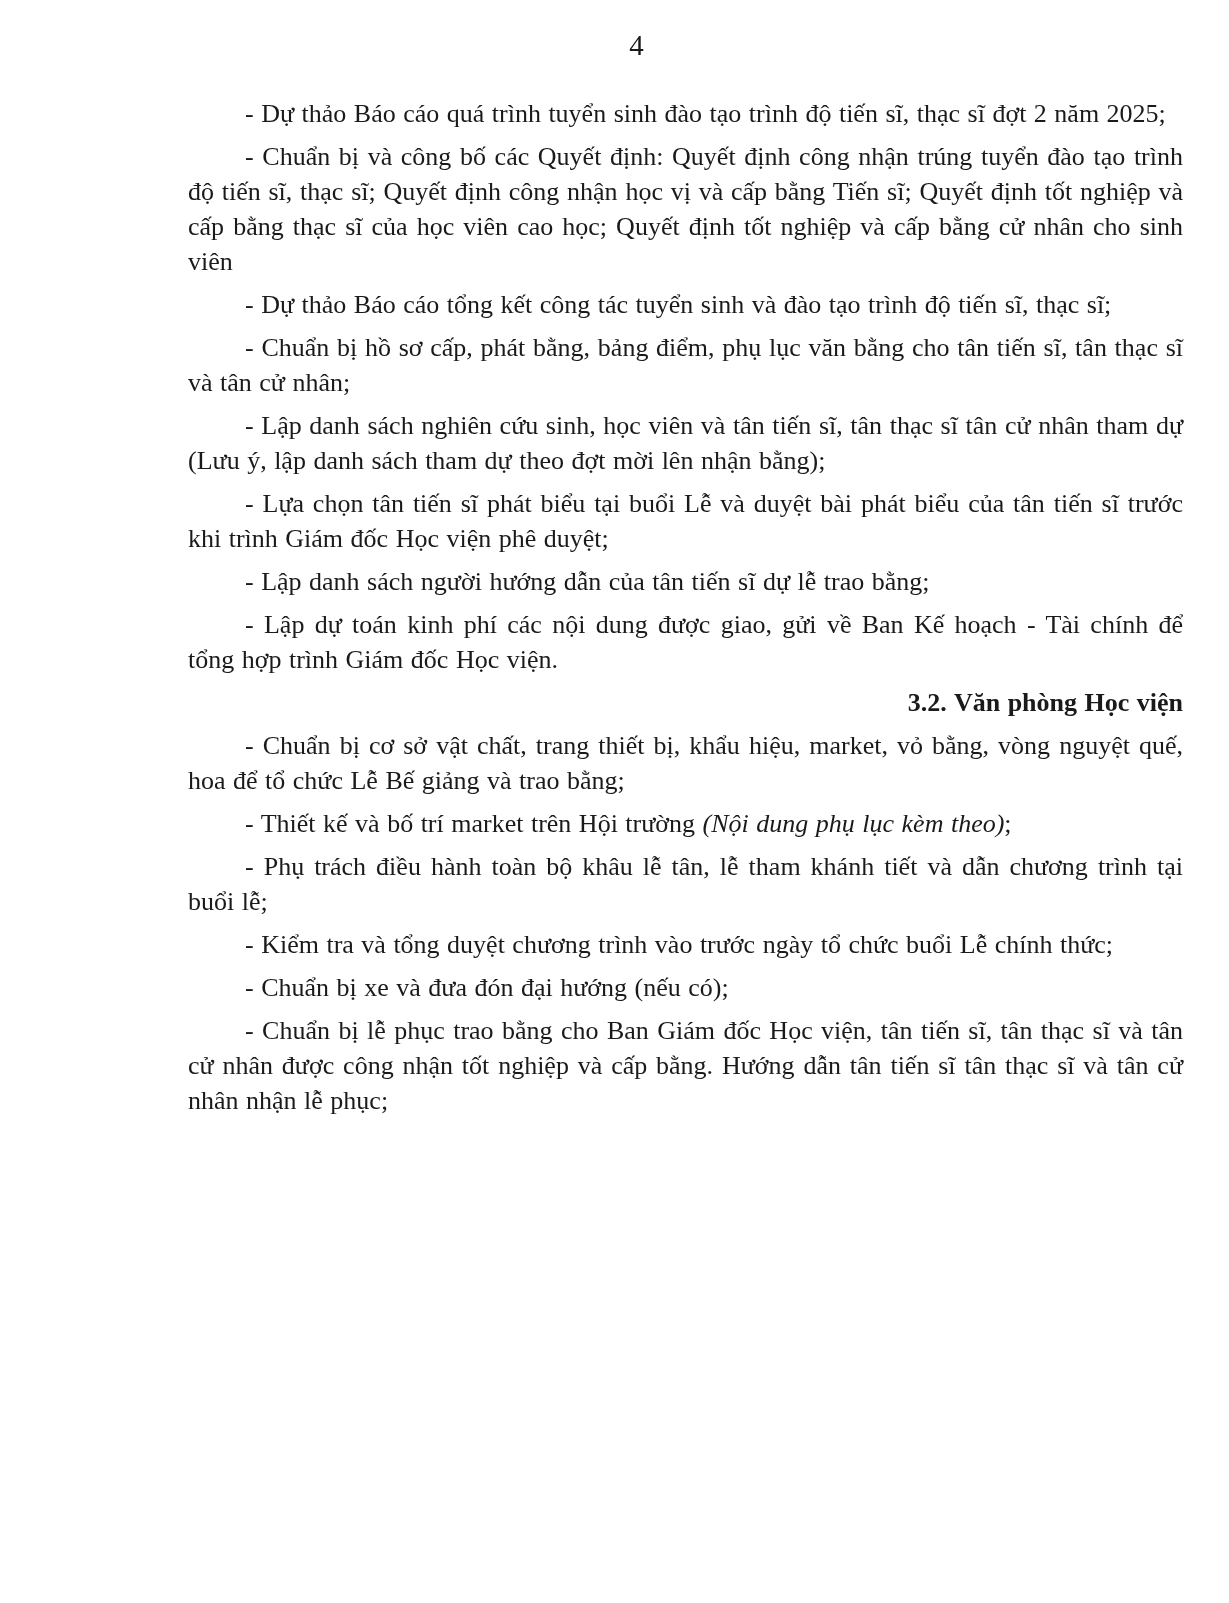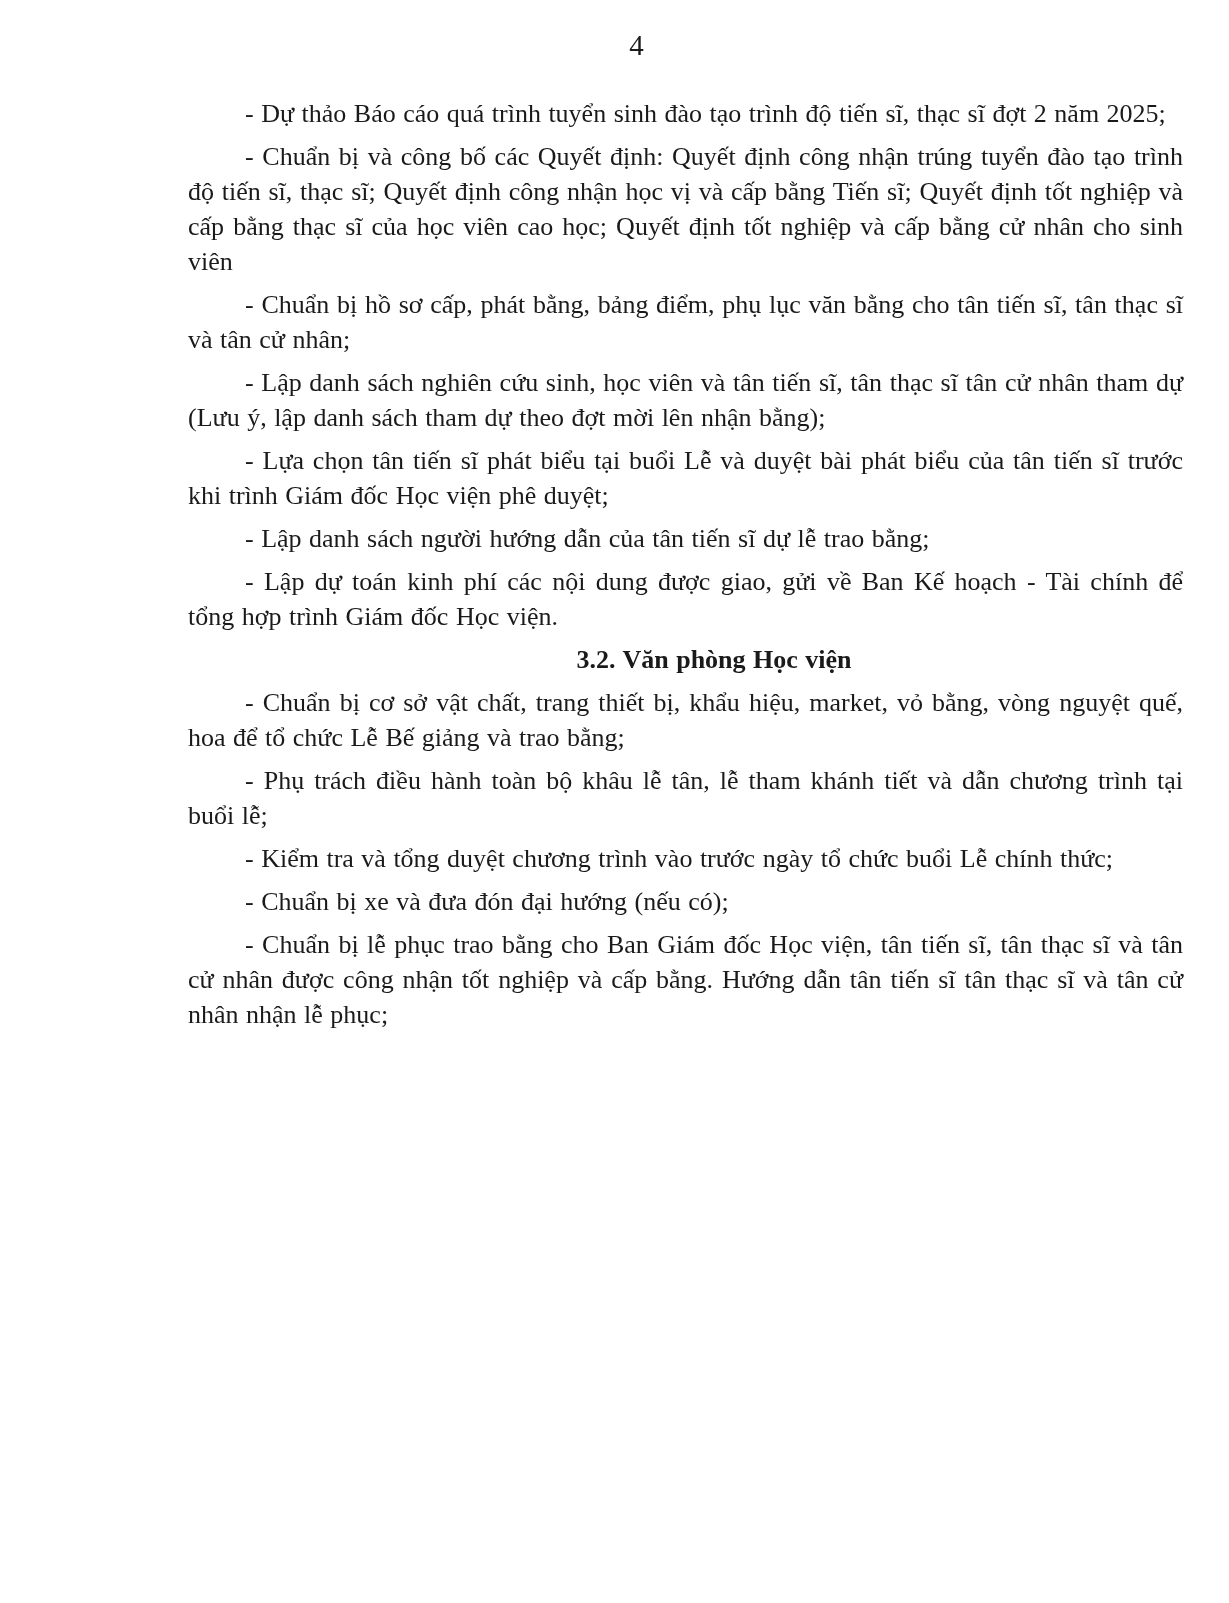--- a/index.html
+++ b/index.html
@@ -40,47 +40,49 @@
     line-height: 35px;
     text-align: justify;
     text-indent: 57px;
     word-spacing: 1px;
   }
   .text-block p:first-child {
     padding-top: 0;
   }
   .text-block p.heading {
     font-weight: bold;
-    text-align: center;
+    text-align: right;
   }
   .text-block i {
     font-style: italic;
   }
 </style>
 </head>
 <body>
 
 <div class="page">
 
   <div class="page-number">4</div>
 
   <div class="text-block">
 
     <p>- Dự thảo Báo cáo quá trình tuyển sinh đào tạo trình độ tiến sĩ, thạc sĩ đợt 2 năm 2025;</p>
     <p>- Chuẩn bị và công bố các Quyết định: Quyết định công nhận trúng tuyển đào tạo trình độ tiến sĩ, thạc sĩ; Quyết định công nhận học vị và cấp bằng Tiến sĩ; Quyết định tốt nghiệp và cấp bằng thạc sĩ của học viên cao học; Quyết định tốt nghiệp và cấp bằng cử nhân cho sinh viên</p>
+    <p>- Dự thảo Báo cáo tổng kết công tác tuyển sinh và đào tạo trình độ tiến sĩ, thạc sĩ;</p>
     <p>- Chuẩn bị hồ sơ cấp, phát bằng, bảng điểm, phụ lục văn bằng cho tân tiến sĩ, tân thạc sĩ và tân cử nhân;</p>
     <p>- Lập danh sách nghiên cứu sinh, học viên và tân tiến sĩ, tân thạc sĩ tân cử nhân tham dự (Lưu ý, lập danh sách tham dự theo đợt mời lên nhận bằng);</p>
     <p>- Lựa chọn tân tiến sĩ phát biểu tại buổi Lễ và duyệt bài phát biểu của tân tiến sĩ trước khi trình Giám đốc Học viện phê duyệt;</p>
     <p>- Lập danh sách người hướng dẫn của tân tiến sĩ dự lễ trao bằng;</p>
     <p>- Lập dự toán kinh phí các nội dung được giao, gửi về Ban Kế hoạch - Tài chính để tổng hợp trình Giám đốc Học viện.</p>
 
     <p class="heading">3.2. Văn phòng Học viện</p>
 
     <p>- Chuẩn bị cơ sở vật chất, trang thiết bị, khẩu hiệu, market, vỏ bằng, vòng nguyệt quế, hoa để tổ chức Lễ Bế giảng và trao bằng;</p>
 
+    <p><span>- Thiết kế và bố trí market trên Hội trường </span><i>(Nội dung phụ lục kèm theo)</i><span>;</span></p>
 
     <p>- Phụ trách điều hành toàn bộ khâu lễ tân, lễ tham khánh tiết và dẫn chương trình tại buổi lễ;</p>
     <p>- Kiểm tra và tổng duyệt chương trình vào trước ngày tổ chức buổi Lễ chính thức;</p>
     <p>- Chuẩn bị xe và đưa đón đại hướng (nếu có);</p>
     <p>- Chuẩn bị lễ phục trao bằng cho Ban Giám đốc Học viện, tân tiến sĩ, tân thạc sĩ và tân cử nhân được công nhận tốt nghiệp và cấp bằng. Hướng dẫn tân tiến sĩ tân thạc sĩ và tân cử nhân nhận lễ phục;</p>
 
   </div>
 
 </div>
 

